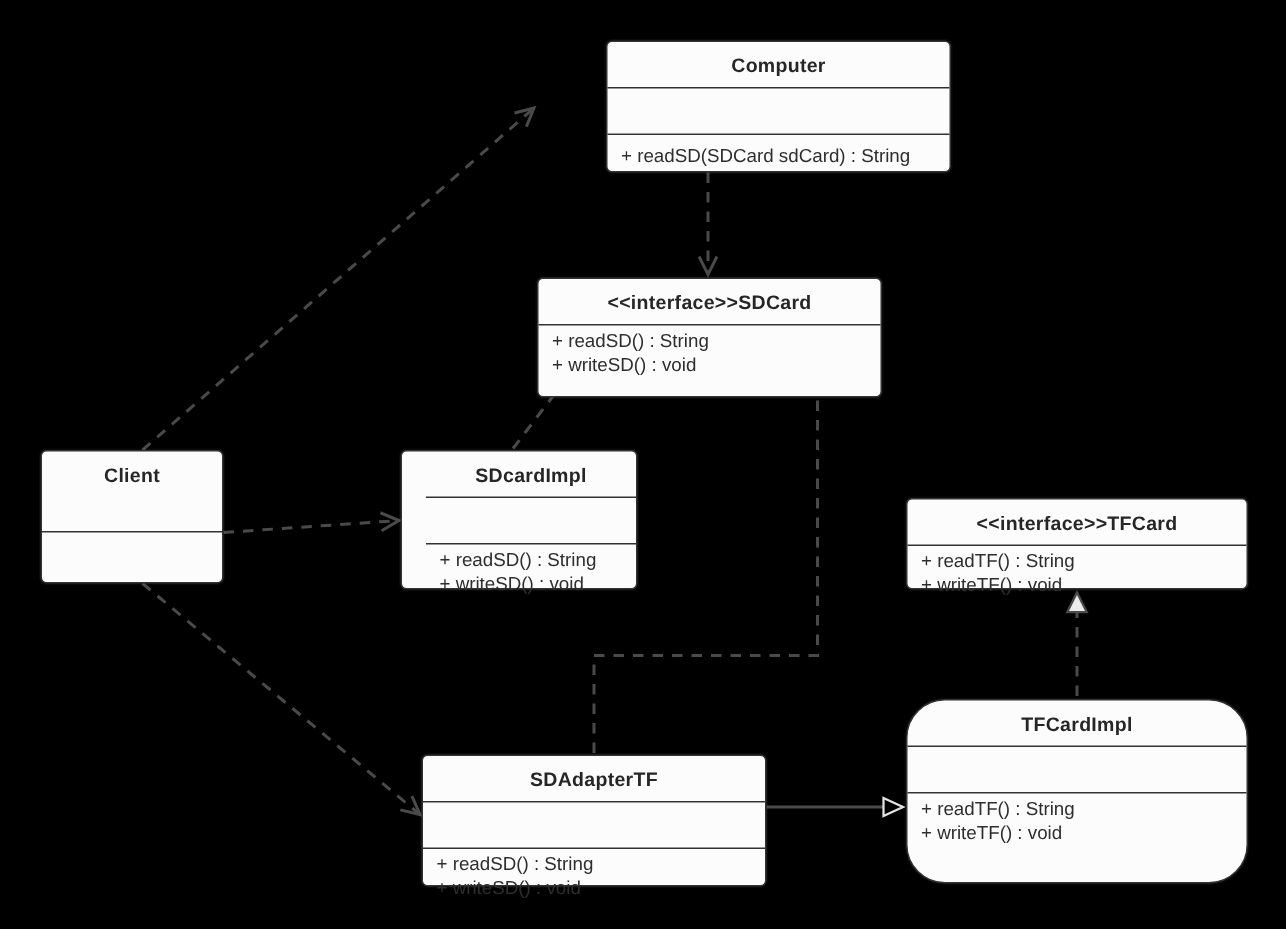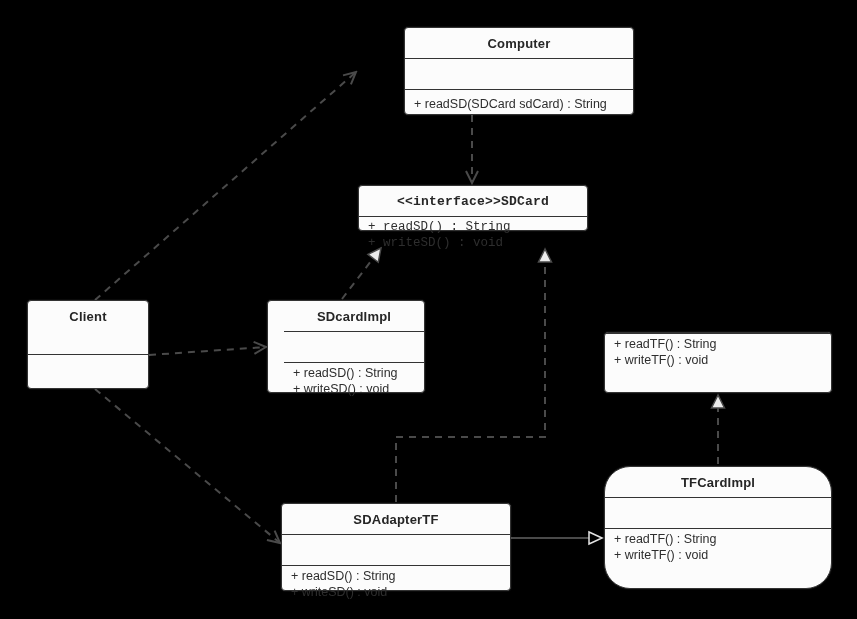--- a/index.html
+++ b/index.html
@@ -19,21 +19,21 @@
   }
   .cls-fields{height:30px;flex:0 0 30px;border-top:1px solid #333;}
   .cls-methods{
     flex:1 1 auto;border-top:1px solid #333;padding:2px 4px 0 9px;
     font-size:12.5px;line-height:16px;color:#2e2e2e;
   }
   .cls-methods.one-line{display:flex;align-items:center;padding-top:4px;}
   .m{white-space:nowrap;}
   
   .pos-computer   {left:356px;top:27px; width:230px;height:88px;margin-left:48px;}
-  .pos-sdcard     {left:358px;top:185px;width:230px;height:46px;font-family:Liberation Mono, monospace;}
+  .pos-sdcard     {left:358px;top:185px;width:230px;height:80px;}
   .pos-client     {left:27px; top:300px;width:122px;height:89px;gap:23px;}
   .pos-sdcardimpl {left:267px;top:300px;width:158px;height:93px;padding-left:16px;}
   .pos-tfcard     {left:604px;top:332px;width:228px;height:61px;}
   .pos-sdadaptertf{left:281px;top:503px;width:230px;height:88px;}
   .pos-tfcardimpl {left:604px;top:466px;width:228px;height:123px;border-radius:26px;}
   .edge-dashed{stroke:#4a4a4a;stroke-width:2;fill:none;stroke-dasharray:7 6;}
   .edge-solid{stroke:#4a4a4a;stroke-width:2;fill:none;}
 </style>
 </head>
 <body>
@@ -102,20 +102,21 @@
   <div class="uml-class pos-sdcardimpl">
     <div class="cls-title">SDcardImpl</div>
     <div class="cls-fields"></div>
     <div class="cls-methods">
       <div class="m">+ readSD() : String</div>
       <div class="m">+ writeSD() : void</div>
     </div>
   </div>
 
   <div class="uml-class pos-tfcard">
+    <div class="cls-title">&lt;&lt;interface&gt;&gt;TFCard</div>
     <div class="cls-methods">
       <div class="m">+ readTF() : String</div>
       <div class="m">+ writeTF() : void</div>
     </div>
   </div>
 
   <div class="uml-class pos-sdadaptertf">
     <div class="cls-title">SDAdapterTF</div>
     <div class="cls-fields"></div>
     <div class="cls-methods">

